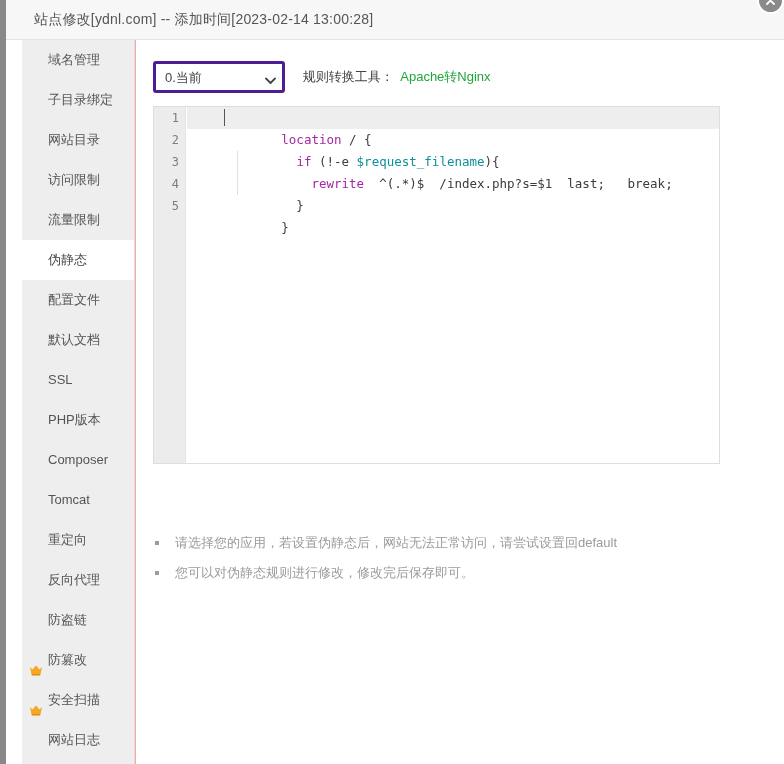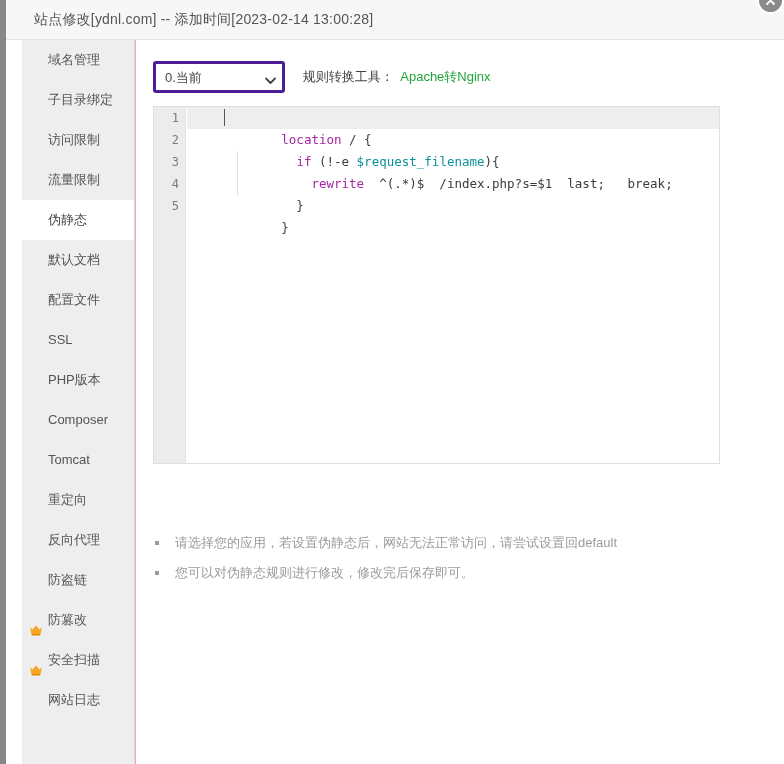--- a/index.html
+++ b/index.html
@@ -314,33 +314,36 @@
 
     <div id="sidebar">
 
       <div class="side-item">
         <span>域名管理</span>
       </div>
       <div class="side-item">
         <span>子目录绑定</span>
       </div>
       <div class="side-item">
+        <span>网站目录</span>
+      </div>
+      <div class="side-item">
         <span>访问限制</span>
       </div>
       <div class="side-item">
         <span>流量限制</span>
       </div>
       <div class="side-item active">
         <span>伪静态</span>
       </div>
       <div class="side-item">
+        <span>配置文件</span>
+      </div>
+      <div class="side-item">
         <span>默认文档</span>
-      </div>
-      <div class="side-item">
-        <span>配置文件</span>
       </div>
       <div class="side-item">
         <span>SSL</span>
       </div>
       <div class="side-item">
         <span>PHP版本</span>
       </div>
       <div class="side-item">
         <span>Composer</span>
       </div>

